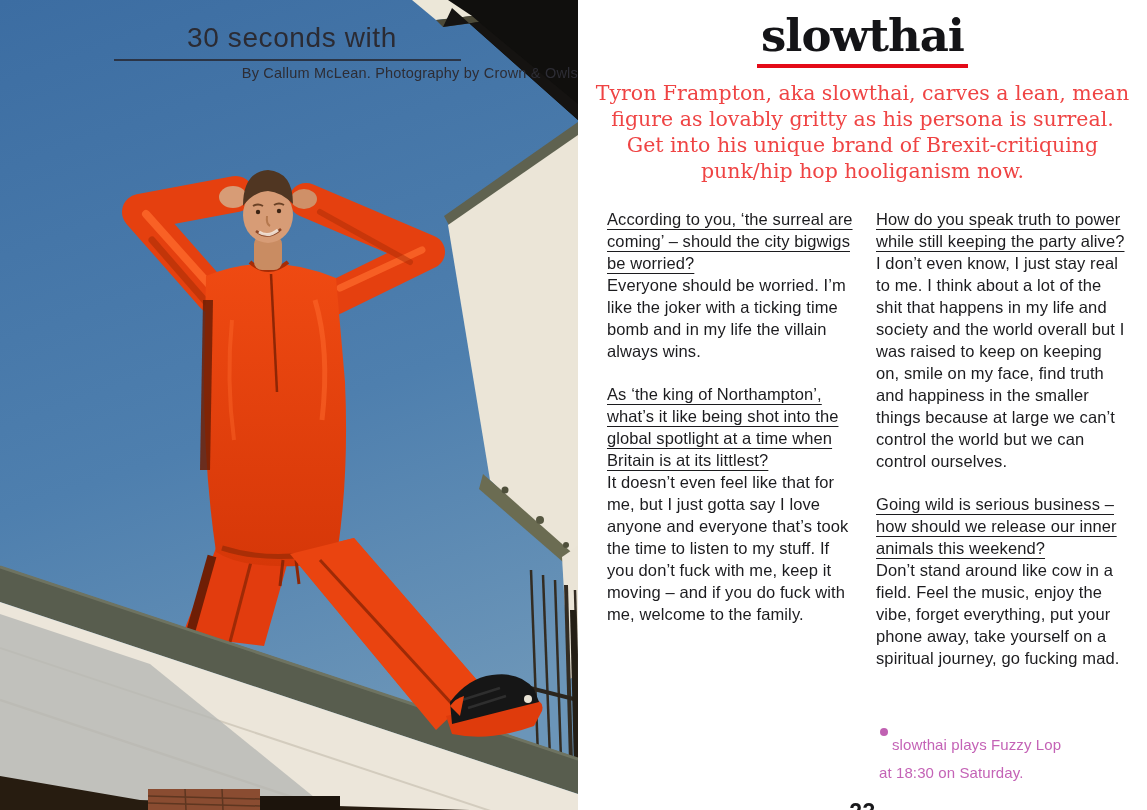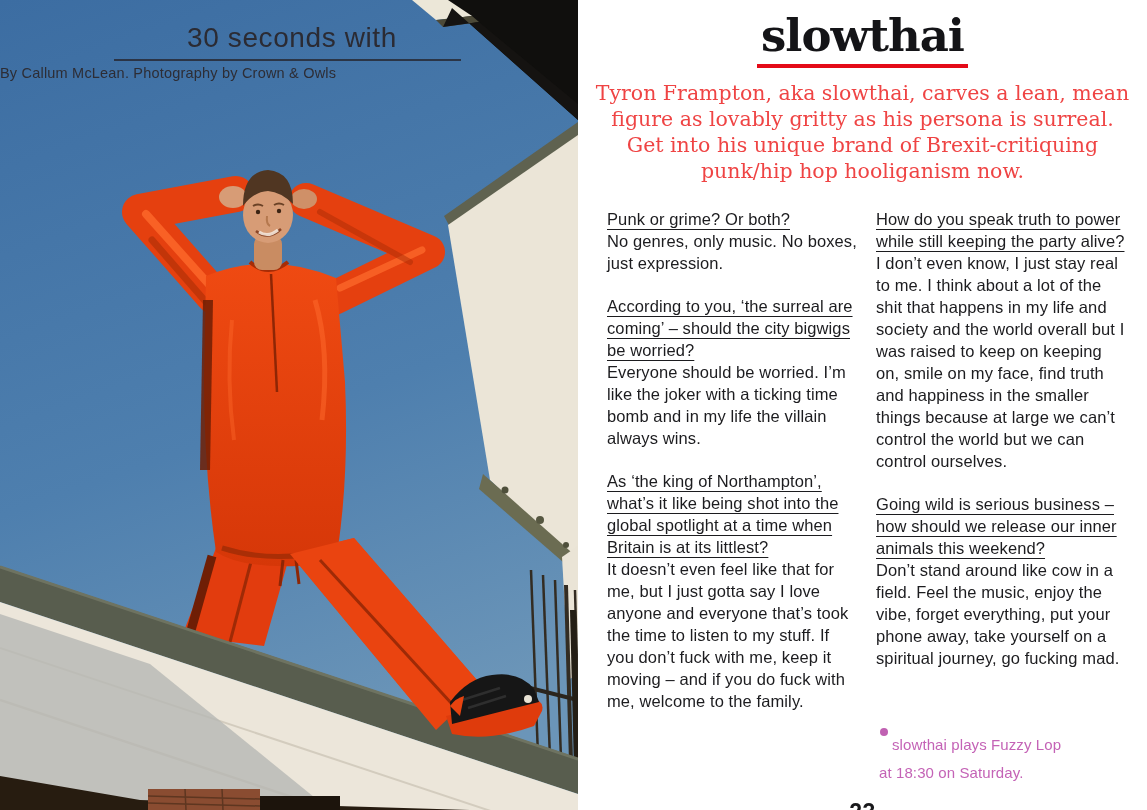--- a/index.html
+++ b/index.html
@@ -15,21 +15,21 @@
   .photo-header{position:absolute;left:0;top:0;width:578px;text-align:center;}
   .photo-title{
     position:absolute;left:0;top:22px;width:584px;
     font-size:28px;font-weight:500;letter-spacing:.6px;color:#2b2b33;
   }
   .photo-rule{
     position:absolute;left:114px;top:59px;width:347px;height:0;
     border-top:2px solid rgba(38,38,46,.8);
   }
   .photo-byline{
-    position:absolute;left:0;top:65px;width:578px;text-align:left;
+    position:absolute;left:0;top:65px;width:578px;text-align:right;
     font-size:14.5px;font-weight:500;letter-spacing:.2px;color:#2d2d35;
   }
   
   .article{
     position:absolute;left:578px;top:0;width:569px;height:810px;background:#fff;
   }
   .art-title-wrap{margin-top:10px;text-align:center;}
   .art-title{
     display:inline-block;font-family:"DejaVu Serif","Liberation Serif",serif;
     font-size:45px;font-weight:700;line-height:1.15;color:#141417;
@@ -198,24 +198,20 @@
 
   <div class="art-title-wrap">
     <span class="art-title">slowthai</span>
   </div>
 
   <div class="intro">Tyron Frampton, aka slowthai, carves a lean, mean figure as lovably gritty as his persona is surreal. Get into his unique brand of Brexit-critiquing punk/hip hop hooliganism now.</div>
 
   <div class="columns">
     <div class="col">
       <div class="qa-block">
-        <div class="q">Punk or grime? Or both?</div>
-        <div class="a">No genres, only music. No boxes, just expression.</div>
-      </div>
-      <div class="qa-block">
         <div class="q">According to you, ‘the surreal are coming’ – should the city bigwigs be worried?</div>
         <div class="a">Everyone should be worried. I’m like the joker with a ticking time bomb and in my life the villain always wins.</div>
       </div>
       <div class="qa-block">
         <div class="q">As ‘the king of Northampton’, what’s it like being shot into the global spotlight at a time when Britain is at its littlest?</div>
         <div class="a">It doesn’t even feel like that for me, but I just gotta say I love anyone and everyone that’s took the time to listen to my stuff. If you don’t fuck with me, keep it moving – and if you do fuck with me, welcome to the family.</div>
       </div>
     </div>
     <div class="col">
       <div class="qa-block">

